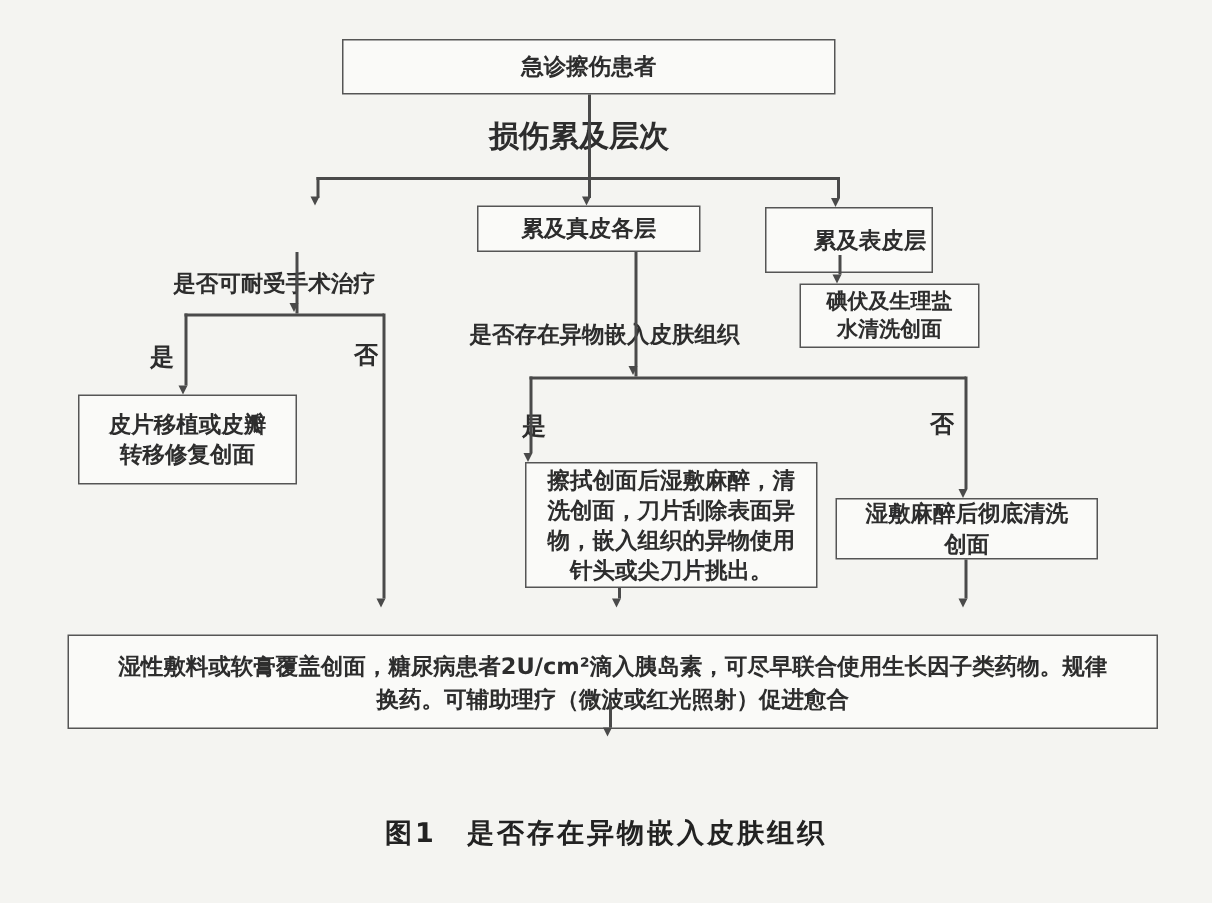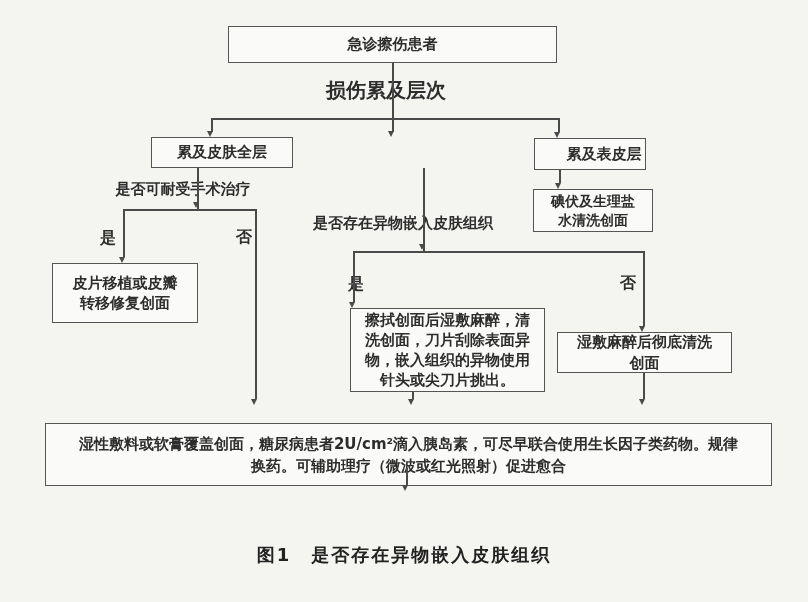--- a/index.html
+++ b/index.html
@@ -32,22 +32,22 @@
 </style>
 </head>
 <body>
 
 <div class="page">
 
   <div class="bx" style="left:228px; top:26px; width:329px; height:37px;">急诊擦伤患者</div>
 
   <div class="lb" style="left:316px; top:78px; width:140px; font-size:20px;">损伤累及层次</div>
 
-  <div class="bx" style="left:151px; top:137px; width:142px; height:31px;">累及皮肤全层</div>
-  <div class="bx" style="left:534px; top:138px; width:112px; height:32px;padding-left:28px;">累及表皮层</div>
+  <div class="bx" style="left:318px; top:137px; width:149px; height:31px;">累及真皮各层</div>
+  <div class="bx" style="left:510px; top:138px; width:112px; height:44px;padding-left:28px;">累及表皮层</div>
 
   <div class="lb" style="left:103px; top:180px; width:160px;">是否可耐受手术治疗</div>
 
   <div class="bx" style="left:533px; top:189px; width:120px; height:43px; font-size:14px; padding:0 14px;">碘伏及生理盐水清洗创面</div>
 
   <div class="lb" style="left:100px; top:228px; font-size:16px;">是</div>
   <div class="lb" style="left:236px; top:227px; font-size:16px;">否</div>
 
   <div class="lb" style="left:303px; top:214px; width:200px;">是否存在异物嵌入皮肤组织</div>
 

